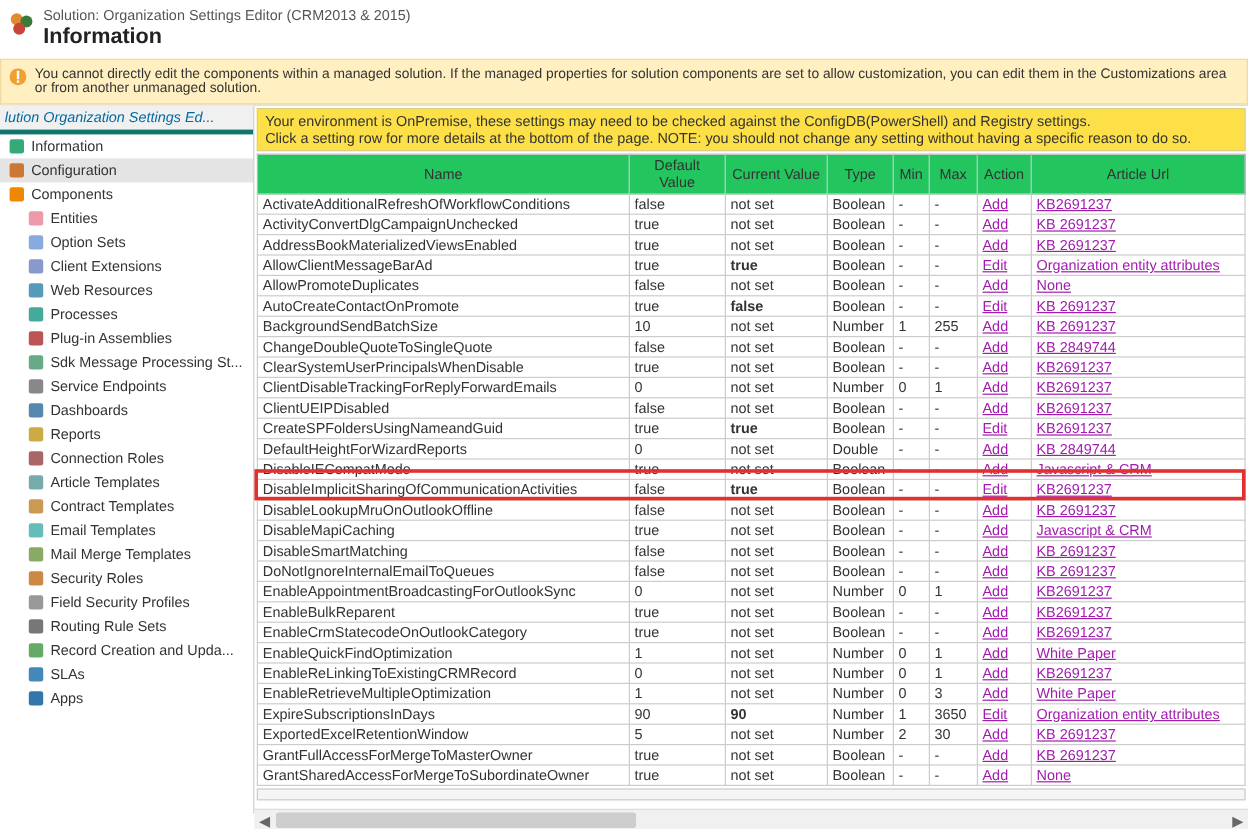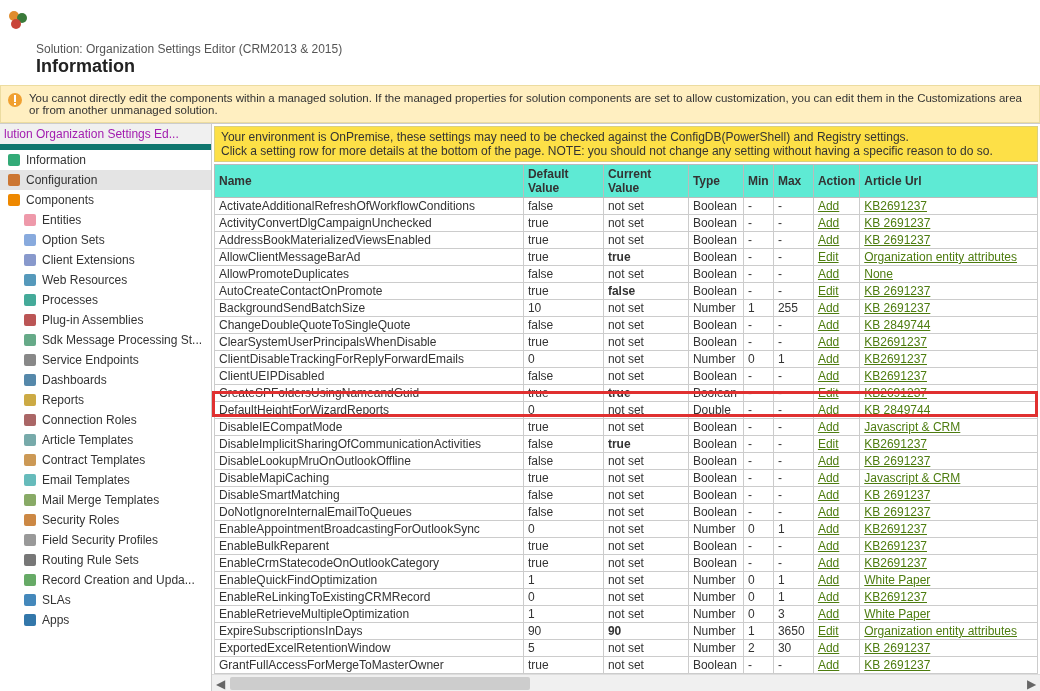--- a/index.html
+++ b/index.html
@@ -1,38 +1,38 @@
 <!DOCTYPE html>
 <html><head>
 <meta charset="utf-8">
 <style>
 * { box-sizing: border-box; font-family: 'Segoe UI', Tahoma, sans-serif; }
 body { margin:0; background:#fff; font-size:12px; color:#333; width:1040px; height:691px; overflow:hidden; position:relative;}
 .header { padding:6px 8px 8px 36px; border-bottom:0; background:#fff;}
 .header svg.appicon { position:absolute; left:6px; top:8px; }
-.sol-title { font-size:12px; color:#555;margin-top:36px; }
+.sol-title { font-size:12px; color:#555; }
 .info-title { font-size:18px; font-weight:600; color:#222; }
 .warn-bar { background:#ffefc1; border:1px solid #ecdca0; padding:6px 8px 6px 28px; font-size:11.5px; color:#333; position:relative;}
 .warn-bar svg { position:absolute; left:6px; top:6px;}
 .body { display:flex; height: calc(691px - 100px); border-top:1px solid #ccc;}
 .sidebar { width:212px; flex:none; border-right:1px solid #ccc; background:#fff; overflow:hidden;}
-.sb-top { padding:3px 4px; font-size:12px; color:#a21caf; background:#f0f0f0; border-bottom:6px solid #0f766e; white-space:nowrap; overflow:hidden; text-overflow:ellipsis;}
+.sb-top { padding:3px 4px; font-size:12px; color:#0369a1; background:#f0f0f0; border-bottom:4px solid #0f766e; white-space:nowrap; overflow:hidden; text-overflow:ellipsis;font-style:italic;}
 .sb-item { padding:2px 4px 2px 6px; display:flex; align-items:center; gap:4px; cursor:pointer; font-size:12px; white-space:nowrap; overflow:hidden; text-overflow:ellipsis;}
 .sb-item.selected { background:#e4e4e4; }
 .sb-item.l1 { padding-left:6px;}
 .sb-item.l2 { padding-left:22px;}
 .sb-icon { width:16px; height:16px; flex:none; display:inline-flex; align-items:center; justify-content:center;}
 .main { flex:1; overflow:auto; position:relative;}
 .notice { background:#fde047; border:1px solid #d9d080; margin:2px; padding:3px 6px; font-size:12px; color:#333;}
 table.grid { border-collapse:collapse; width: calc(100% - 4px); margin:0 2px; font-size:12px;}
-table.grid th { background:#5eead4; border:1px solid #bbb; padding:2px 4px; font-weight:bold; text-align:left; font-size:12px;}
+table.grid th { background:#22c55e; border:1px solid #bbb; padding:2px 4px; font-weight:normal; text-align:center; font-size:12px;}
 table.grid td { border:1px solid #ccc; padding:1px 4px; font-size:12px; height:16px; vertical-align:middle;}
 table.grid td.name { }
 table.grid td.def, table.grid td.cur, table.grid td.type, table.grid td.min, table.grid td.max { }
-table.grid td.action a, table.grid td.url a { color:#4d7c0f; text-decoration:underline; cursor:pointer;}
+table.grid td.action a, table.grid td.url a { color:#a21caf; text-decoration:underline; cursor:pointer;}
 .desc { margin:2px; padding:4px 6px; border:1px solid #ccc; background:#f5f5f5; font-size:12px;}
 .scrollbar-h { position:absolute; bottom:0; left:212px; right:0; height:17px; background:#f0f0f0; border-top:1px solid #ddd;}
 .scrollbar-h .thumb { position:absolute; left:18px; top:2px; height:13px; width:300px; background:#cdcdcd; border-radius:2px;}
 .scrollbar-h .arr { position:absolute; top:0; width:17px; height:17px; display:flex; align-items:center; justify-content:center; color:#666;}
 .scrollbar-h .arr.l{left:0;} .scrollbar-h .arr.r{right:0;}
 .highlight-box { position:absolute; border:3px solid #e03030; pointer-events:none; }
 </style>
 </head>
 <body>
 

